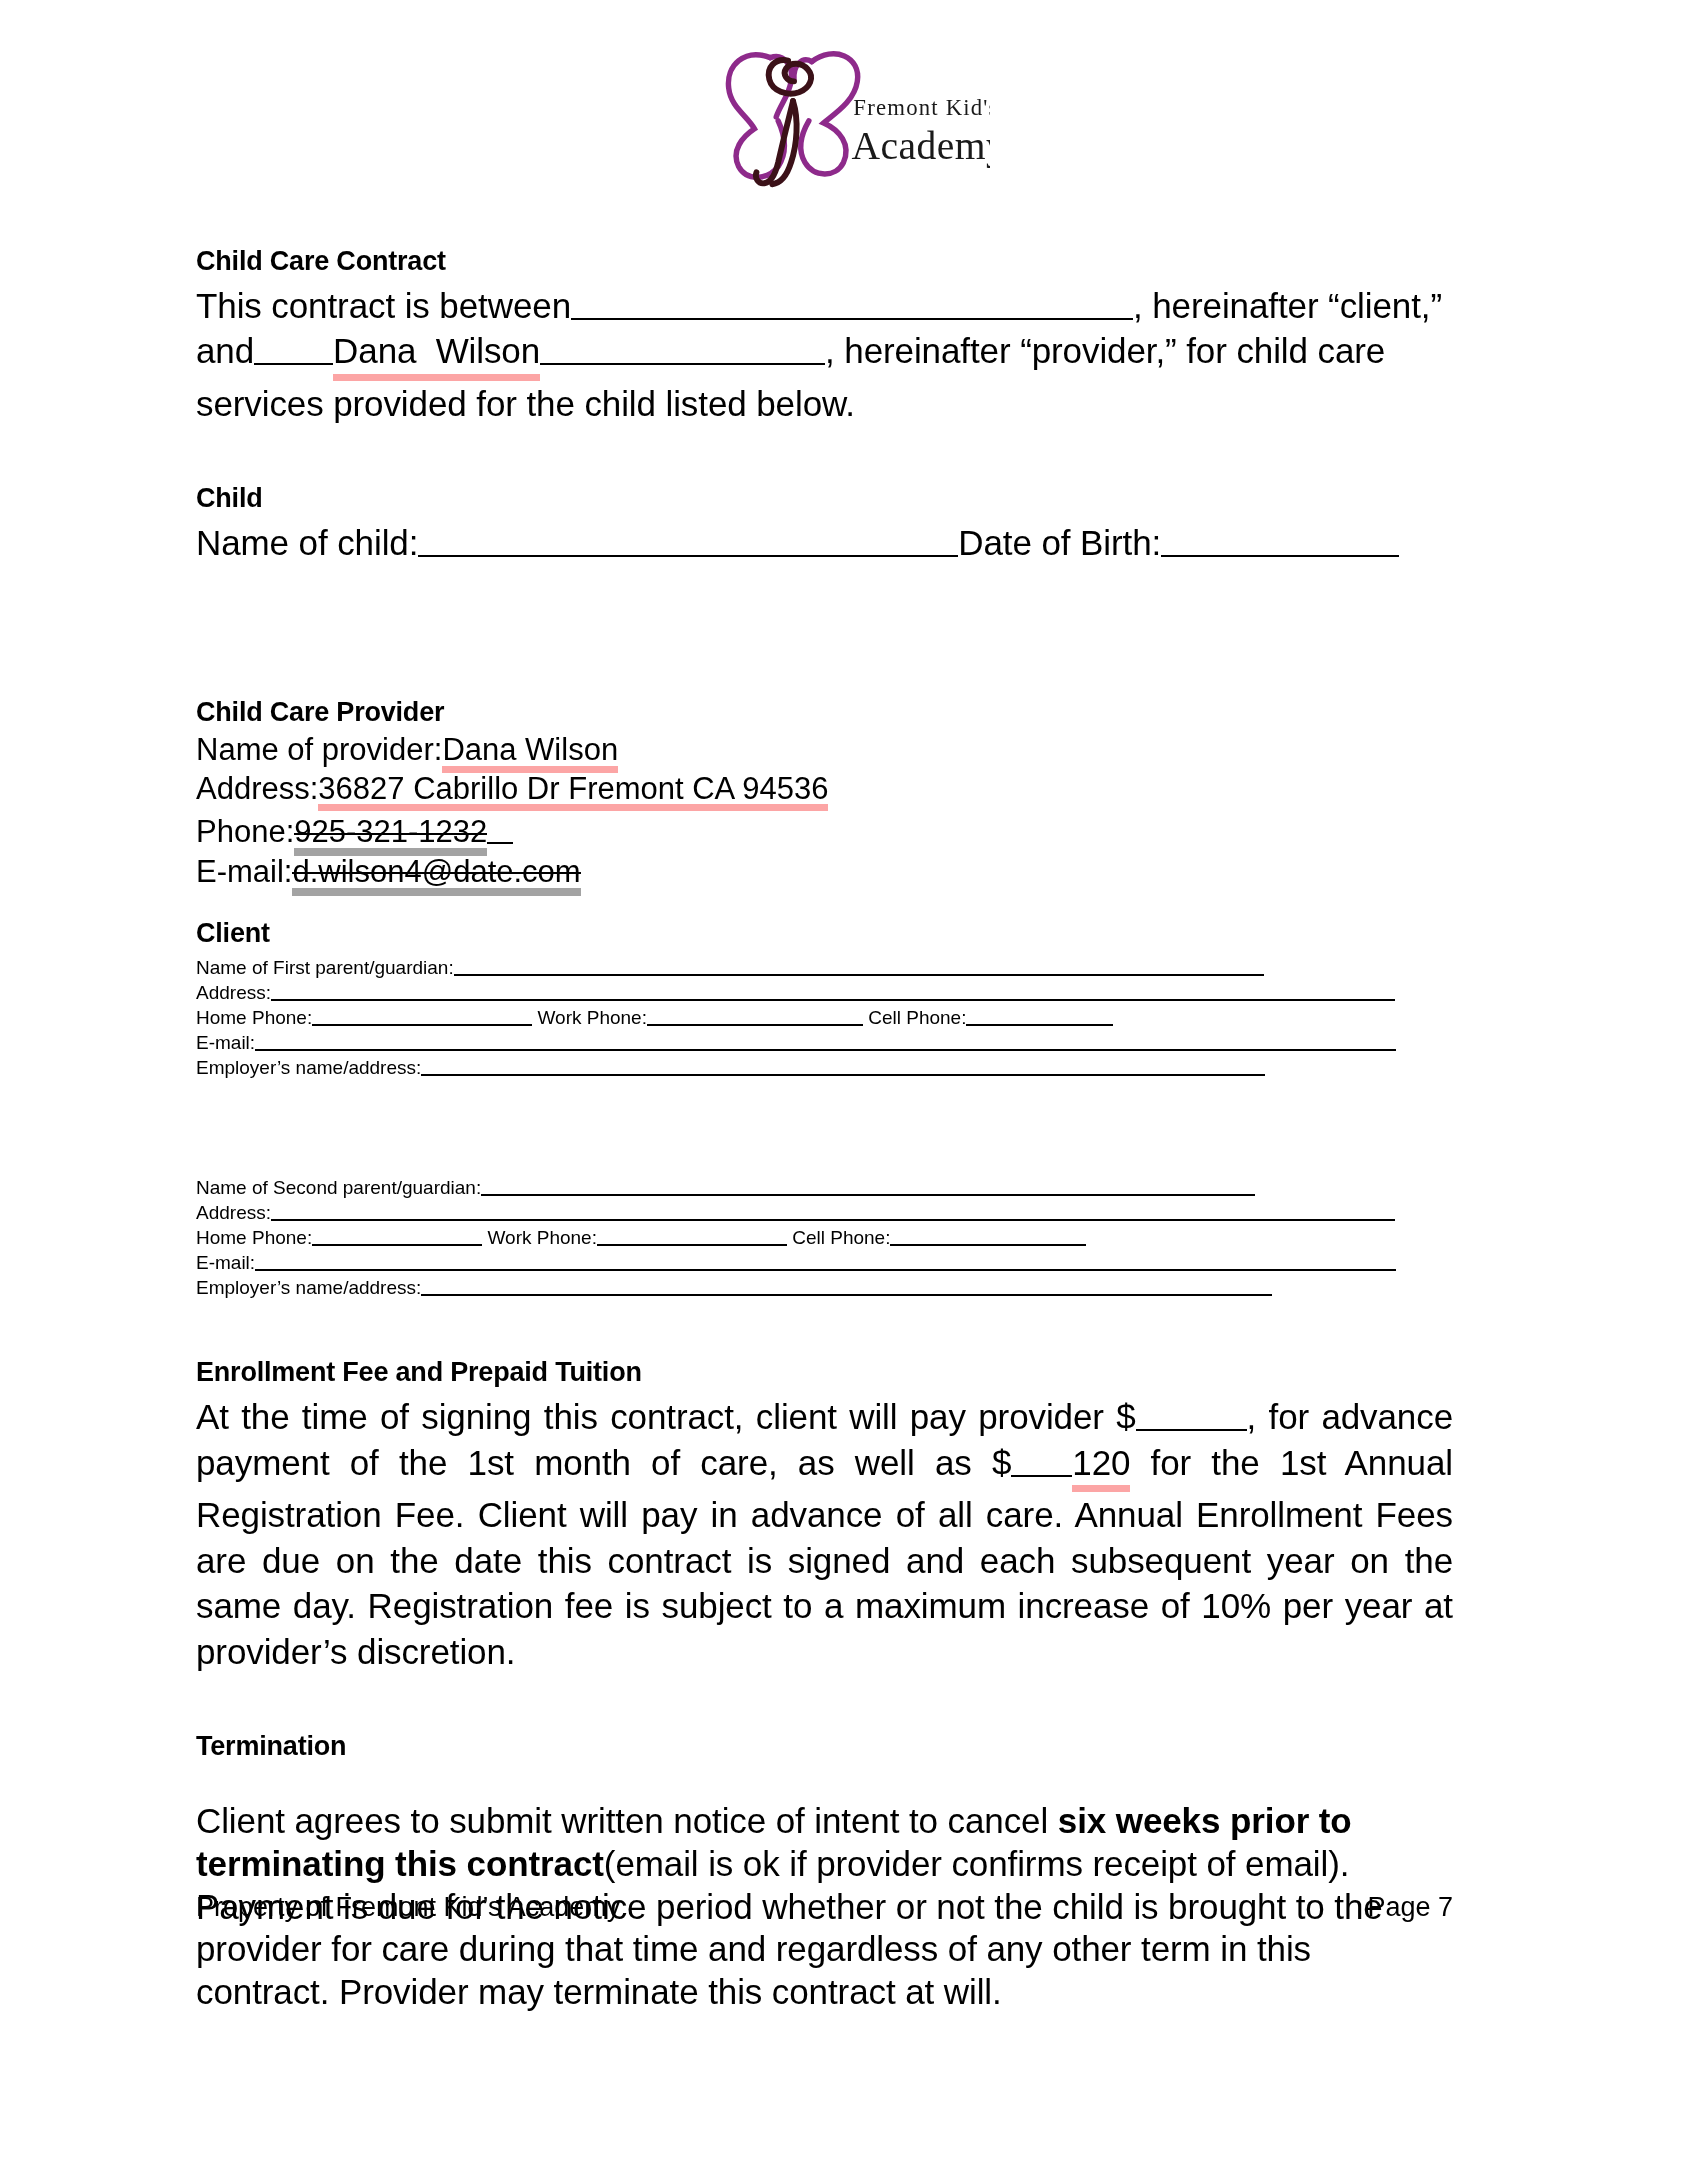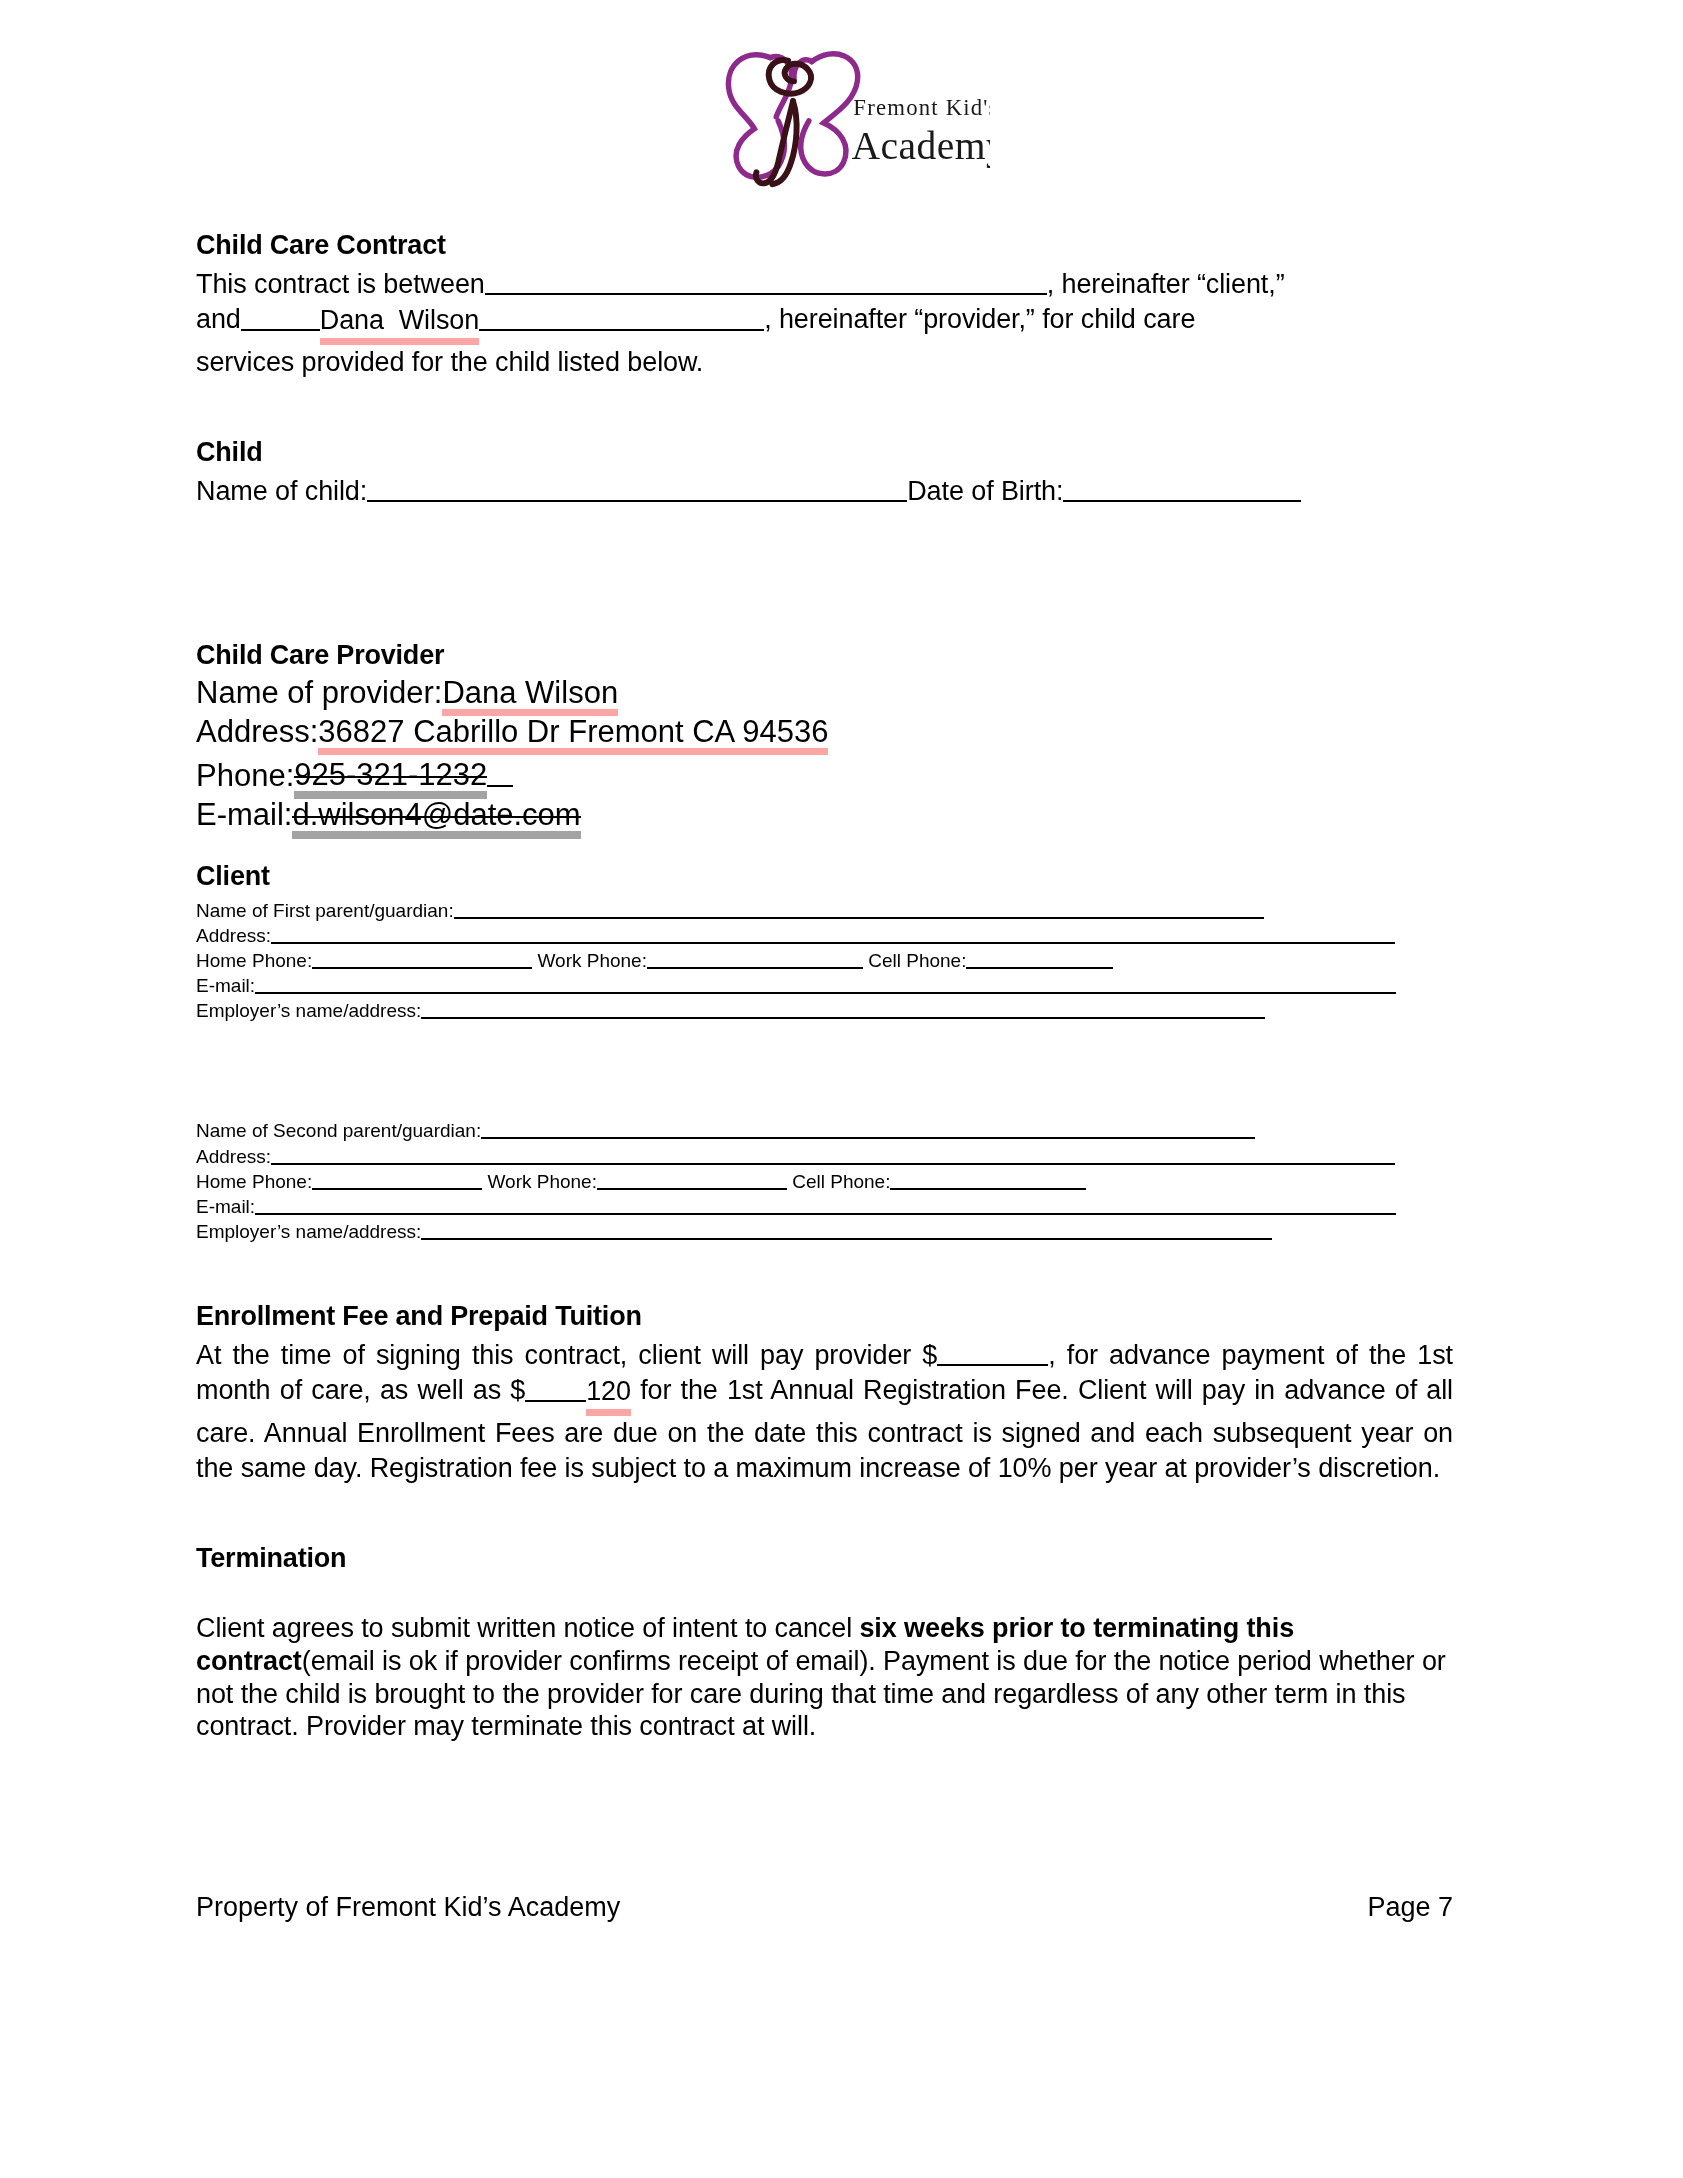--- a/index.html
+++ b/index.html
@@ -36,32 +36,32 @@
     position: relative;
     width: 297px;
     height: 183px;
   }
   .logo svg { display: block; }
 
   
   .content {
     position: absolute;
     left: 196px;
-    top: 230px;
+    top: 246px;
     width: 1257px;
   }
   h2.section-head {
     font-size: 27px;
     font-weight: bold;
     margin: 0 0 5px 0;
     letter-spacing: -0.2px;
     line-height: 1.18;
   }
   p.body, div.body {
-    font-size: 27px;
+    font-size: 35px;
     line-height: 1.30;
     margin: 0;
     letter-spacing: -0.1px;
   }
   .justify {
     text-align: justify;
     text-align-last: left;
   }
   .spacer-sm { height: 22px; }
   .spacer-md { height: 57px; }

